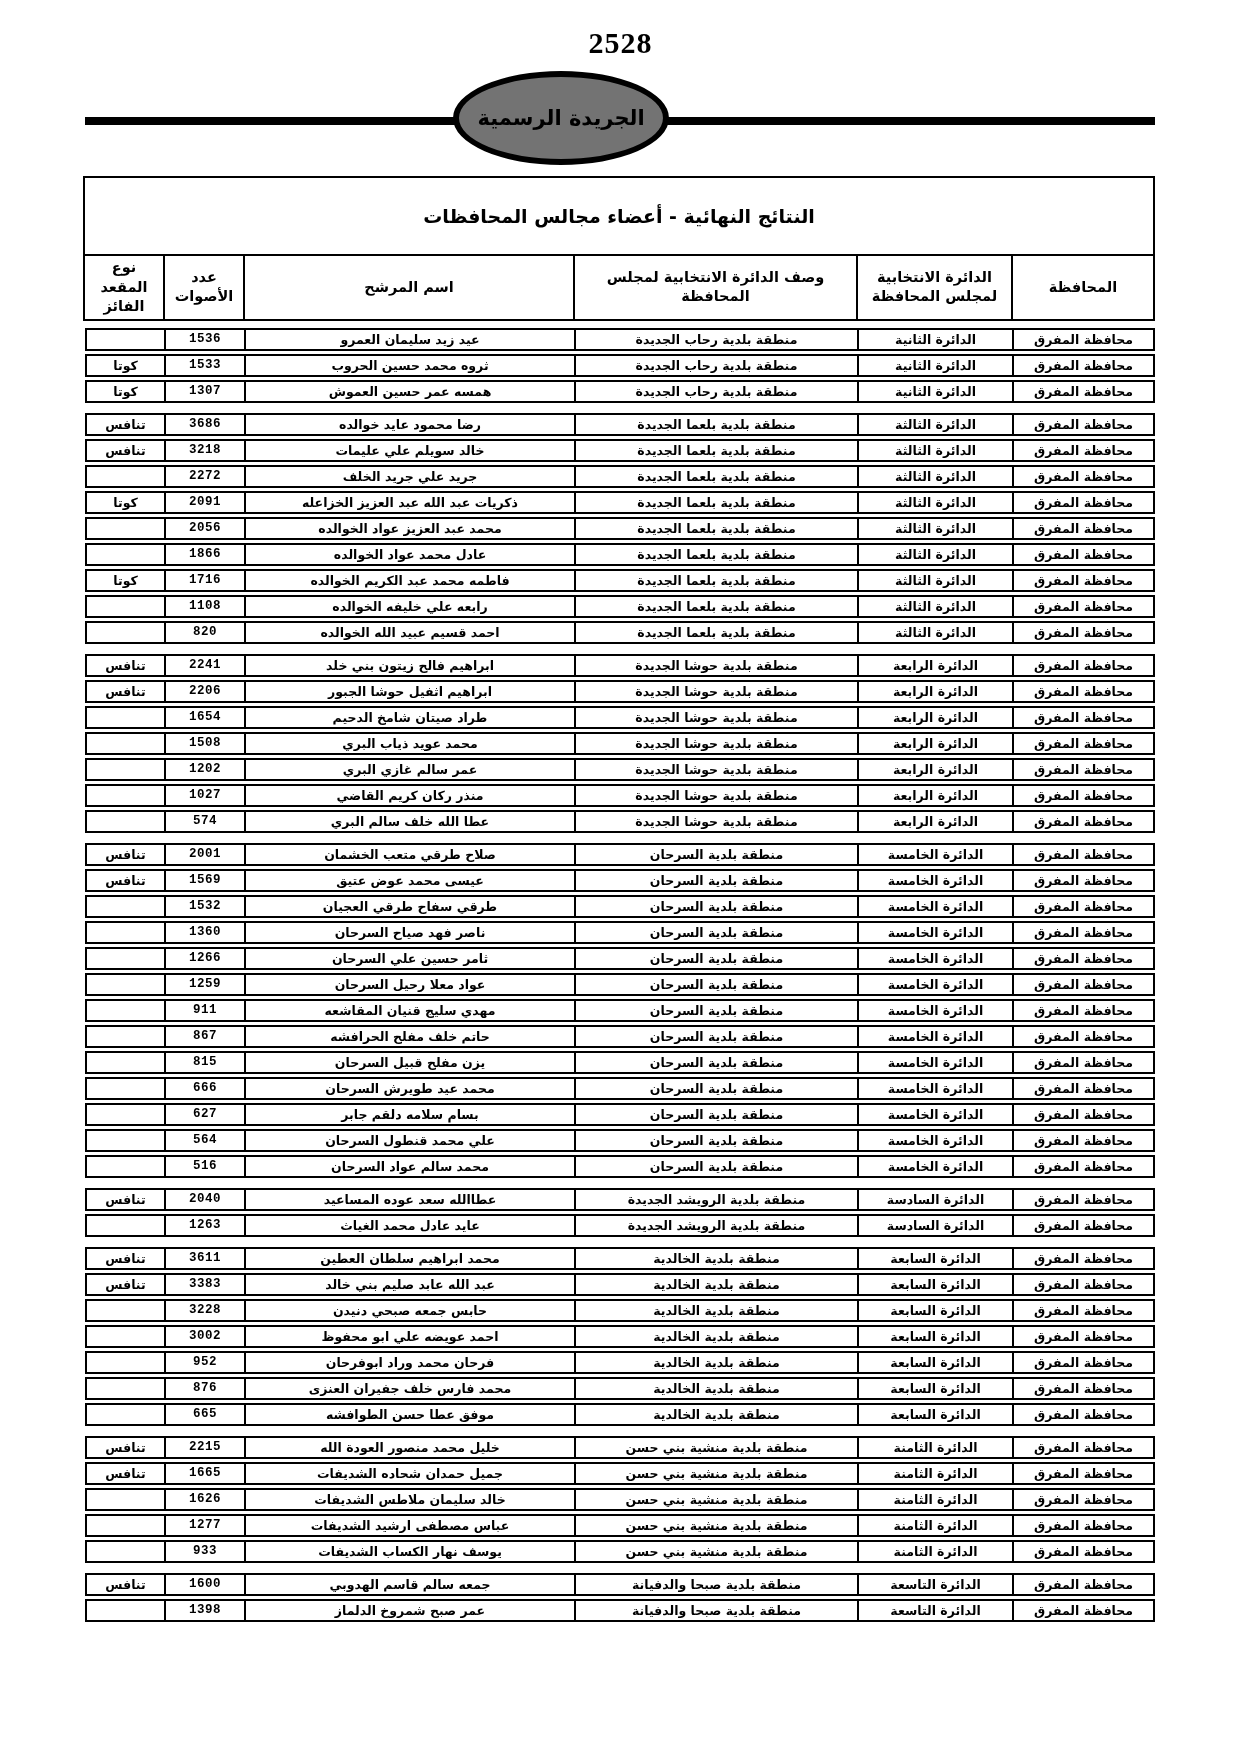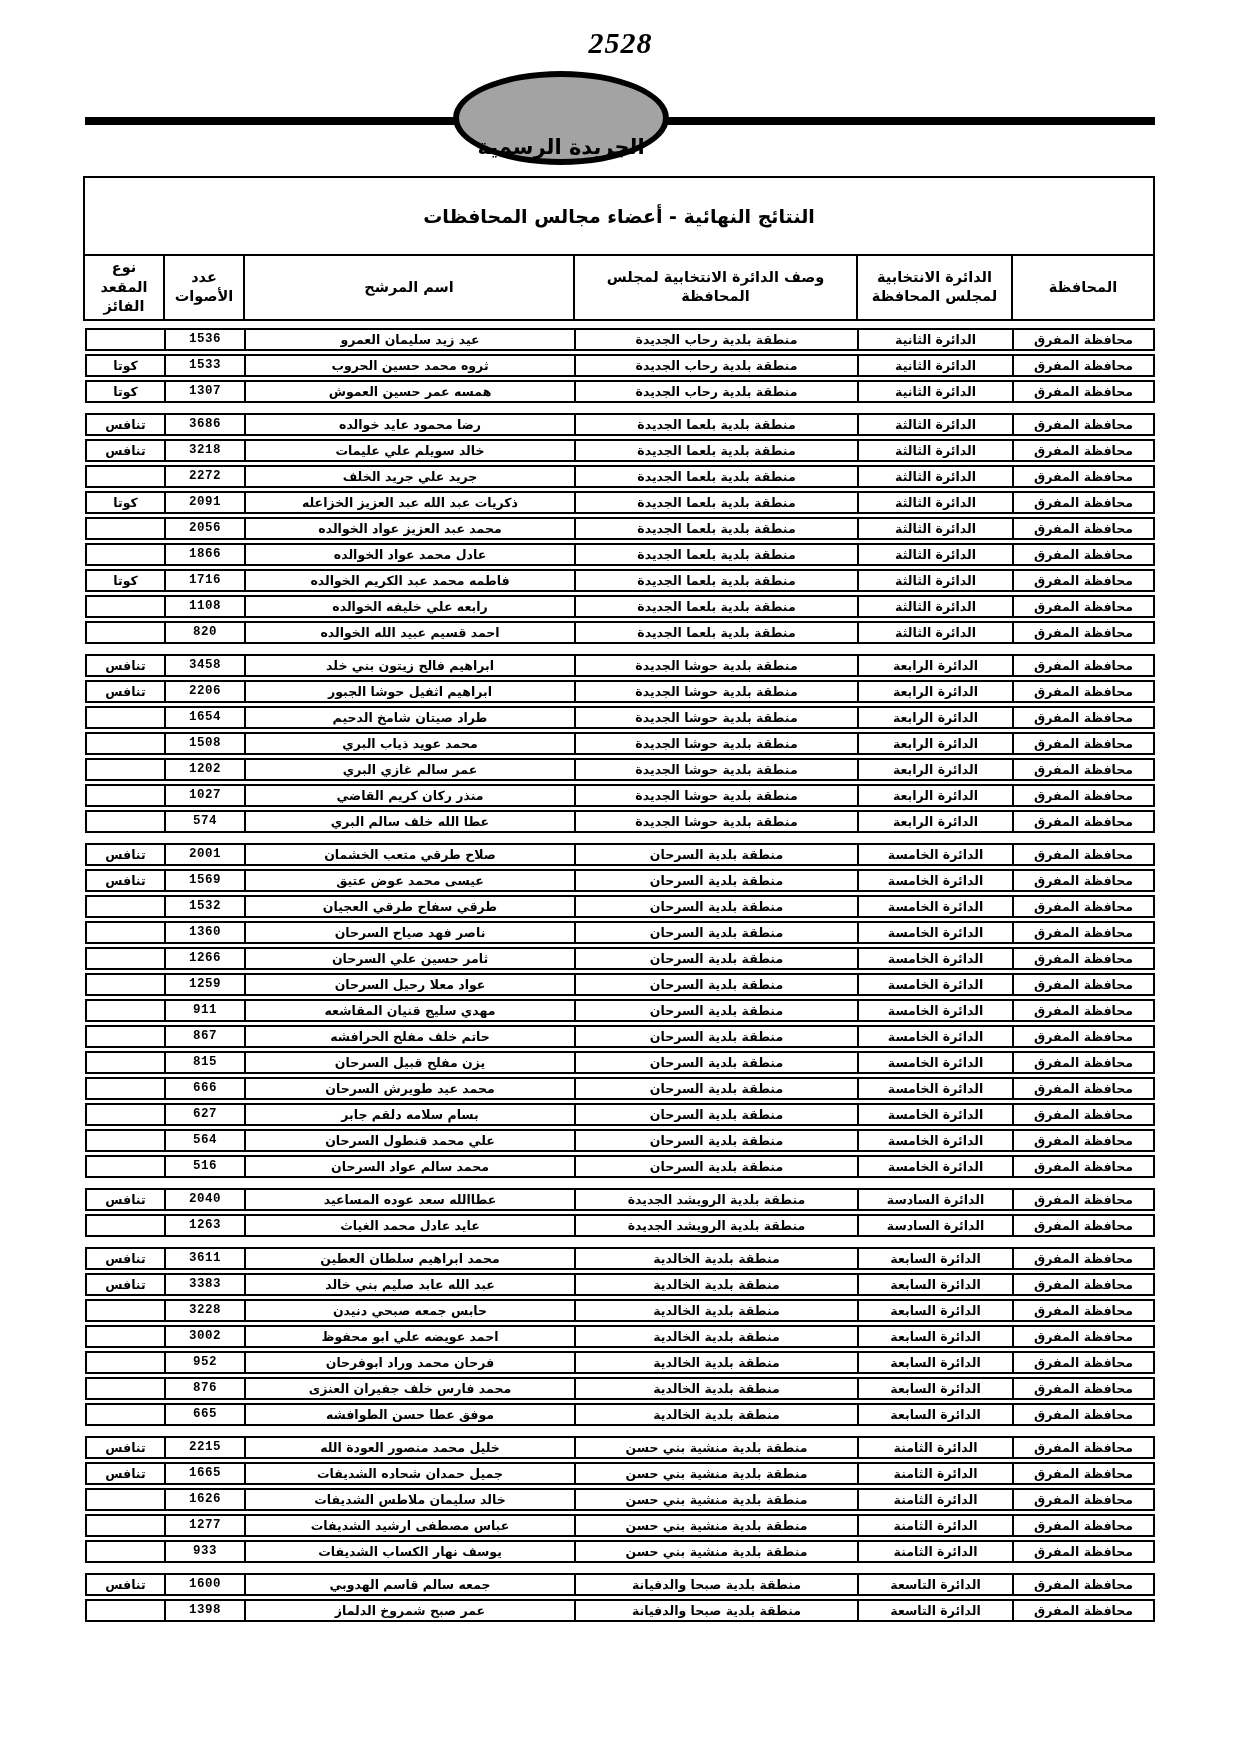--- a/index.html
+++ b/index.html
@@ -5,28 +5,28 @@
   html,body { margin:0; padding:0; background:#e8e8e8; }
   .sheet {
     position:relative; width:1241px; height:1755px; margin:0 auto;
     background:#ffffff; color:#000;
     font-family:"DejaVu Sans", sans-serif;
     overflow:hidden;
   }
   .page-number {
     position:absolute; top:26px; left:0; right:0;
     text-align:center; font-family:"Liberation Serif", serif;
-    font-size:30px; font-weight:bold; letter-spacing:1px;font-style:italic;
+    font-size:30px; font-weight:bold; letter-spacing:1px;
   }
   .masthead { position:absolute; top:68px; left:85px; width:1070px; height:110px; }
   .masthead-rule { position:absolute; top:49px; left:0; width:100%; height:8px; background:#000; }
   .seal {
     position:absolute; top:3px; left:368px; width:204px; height:82px;
-    border:6px solid #000; border-radius:50%; background:#a3a3a3;
-    display:flex; align-items:flex-end; justify-content:center;
+    border:6px solid #000; border-radius:50%; background:#737373;
+    display:flex; align-items:center; justify-content:center;
     font-size:21px; font-weight:bold; direction:rtl;
   }
   .tablewrap { position:absolute; top:176px; left:85px; width:1070px; direction:rtl; }
   table { table-layout:fixed; width:100%; }
   .head-table { border-collapse:collapse; }
   .head-table td, .head-table th { border:2.5px solid #000; }
   .title-cell {
     text-align:center; font-weight:bold; font-size:19px;
     height:40px; padding:18px;
   }
@@ -221,21 +221,21 @@
       <col class="c-name">
             <col class="c-votes">
             <col class="c-seat">
     </colgroup>
     <tbody>
             <tr>
               <td>محافظة المفرق</td>
               <td>الدائرة الرابعة</td>
               <td class="cell-desc">منطقة بلدية حوشا الجديدة</td>
               <td class="cell-name">ابراهيم فالح زيتون بني خلد</td>
-              <td class="cell-votes">3458</td>
+              <td class="cell-votes">2241</td>
               <td>تنافس</td>
             </tr>
             <tr>
               <td>محافظة المفرق</td>
               <td>الدائرة الرابعة</td>
               <td class="cell-desc">منطقة بلدية حوشا الجديدة</td>
               <td class="cell-name">ابراهيم اثفيل حوشا الجبور</td>
               <td class="cell-votes">2206</td>
               <td>تنافس</td>
             </tr>

